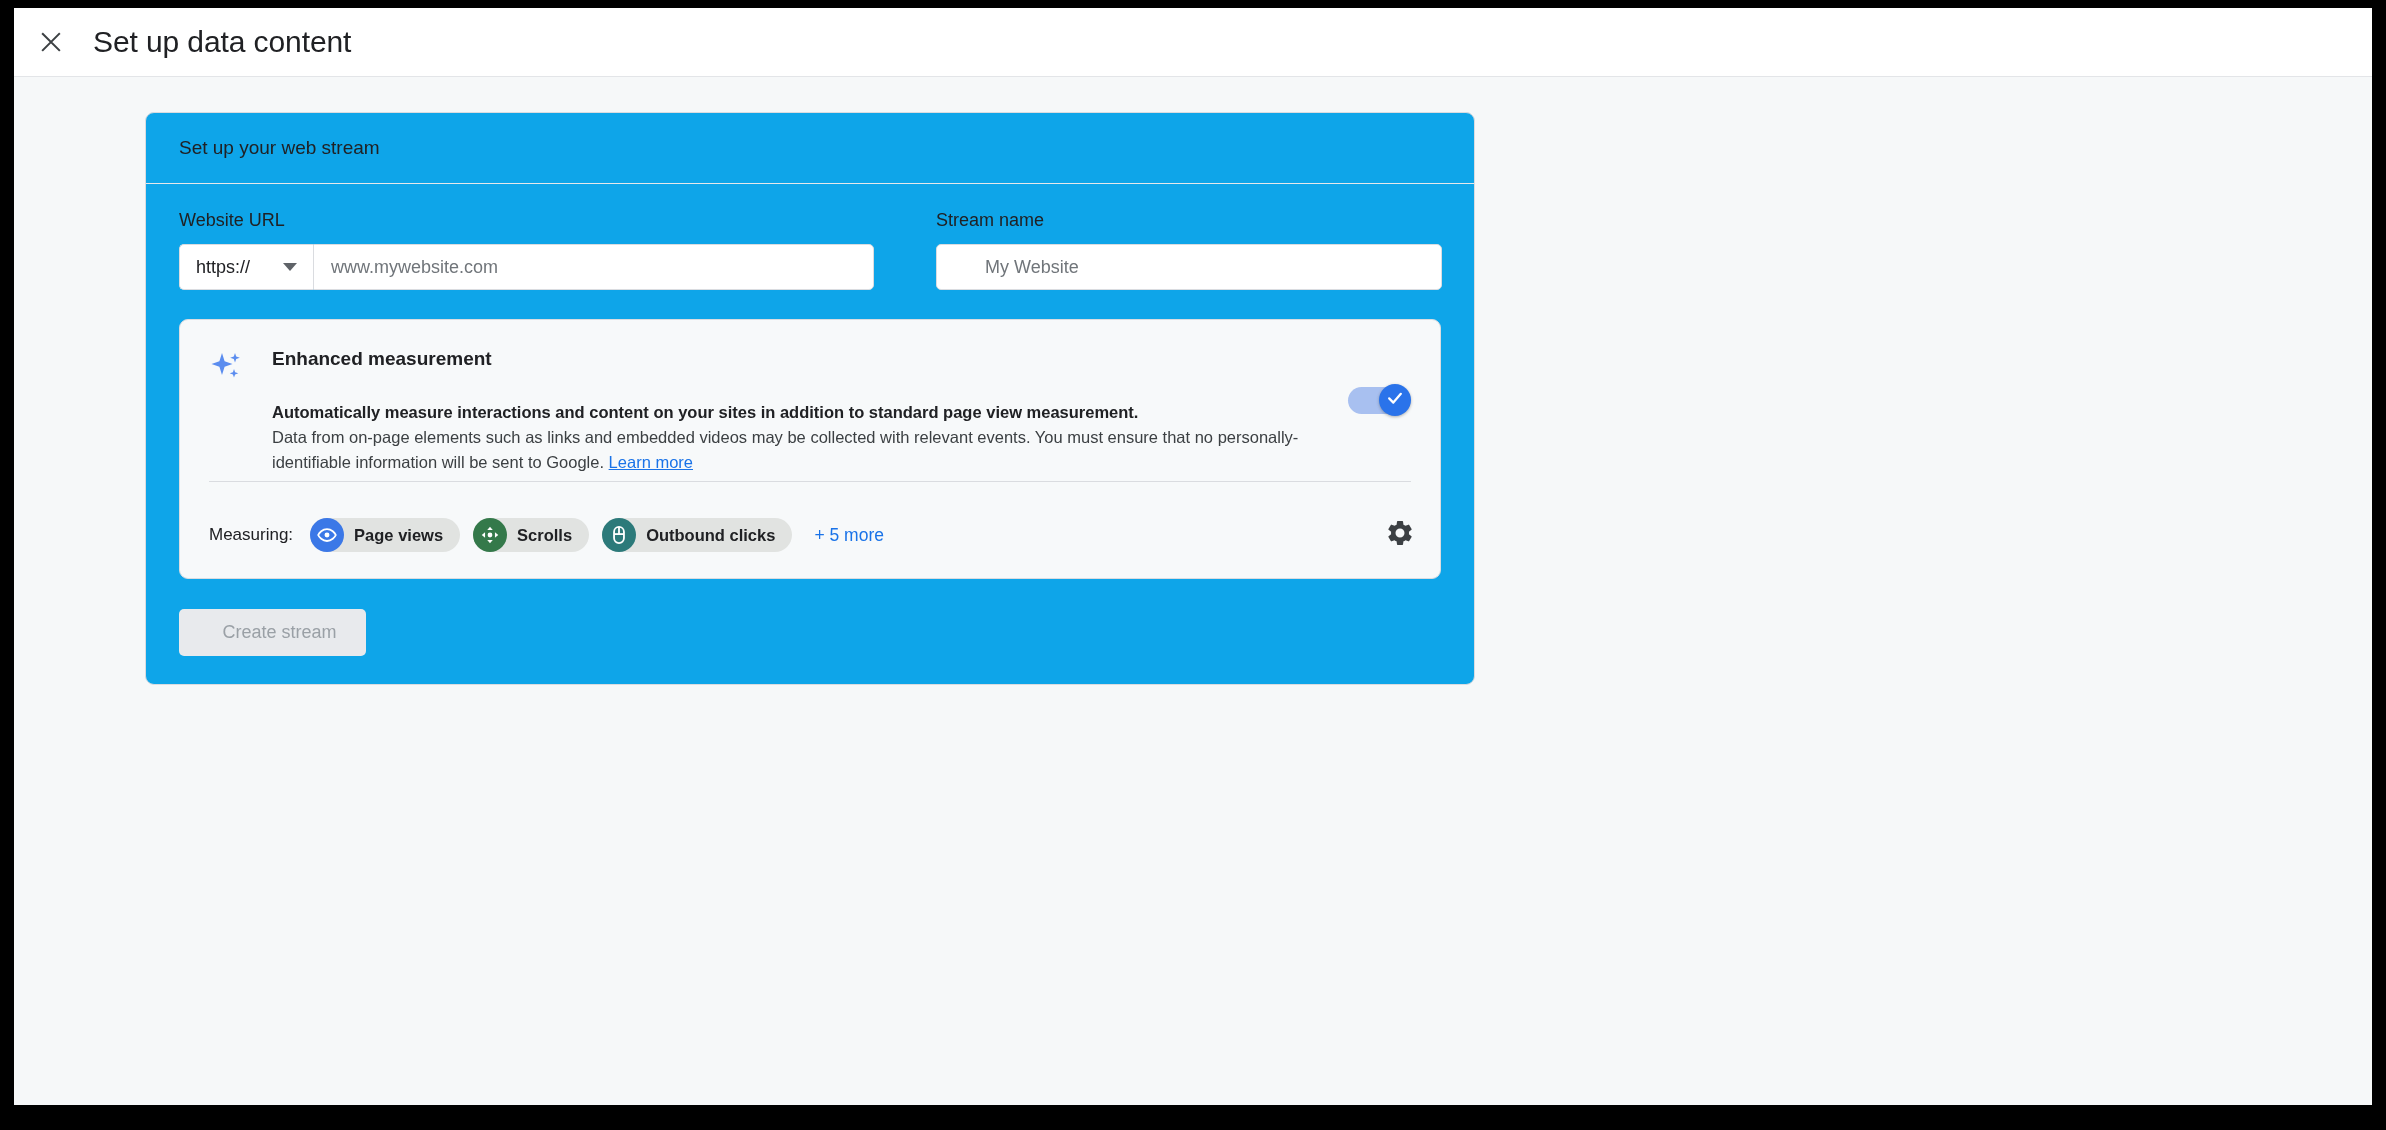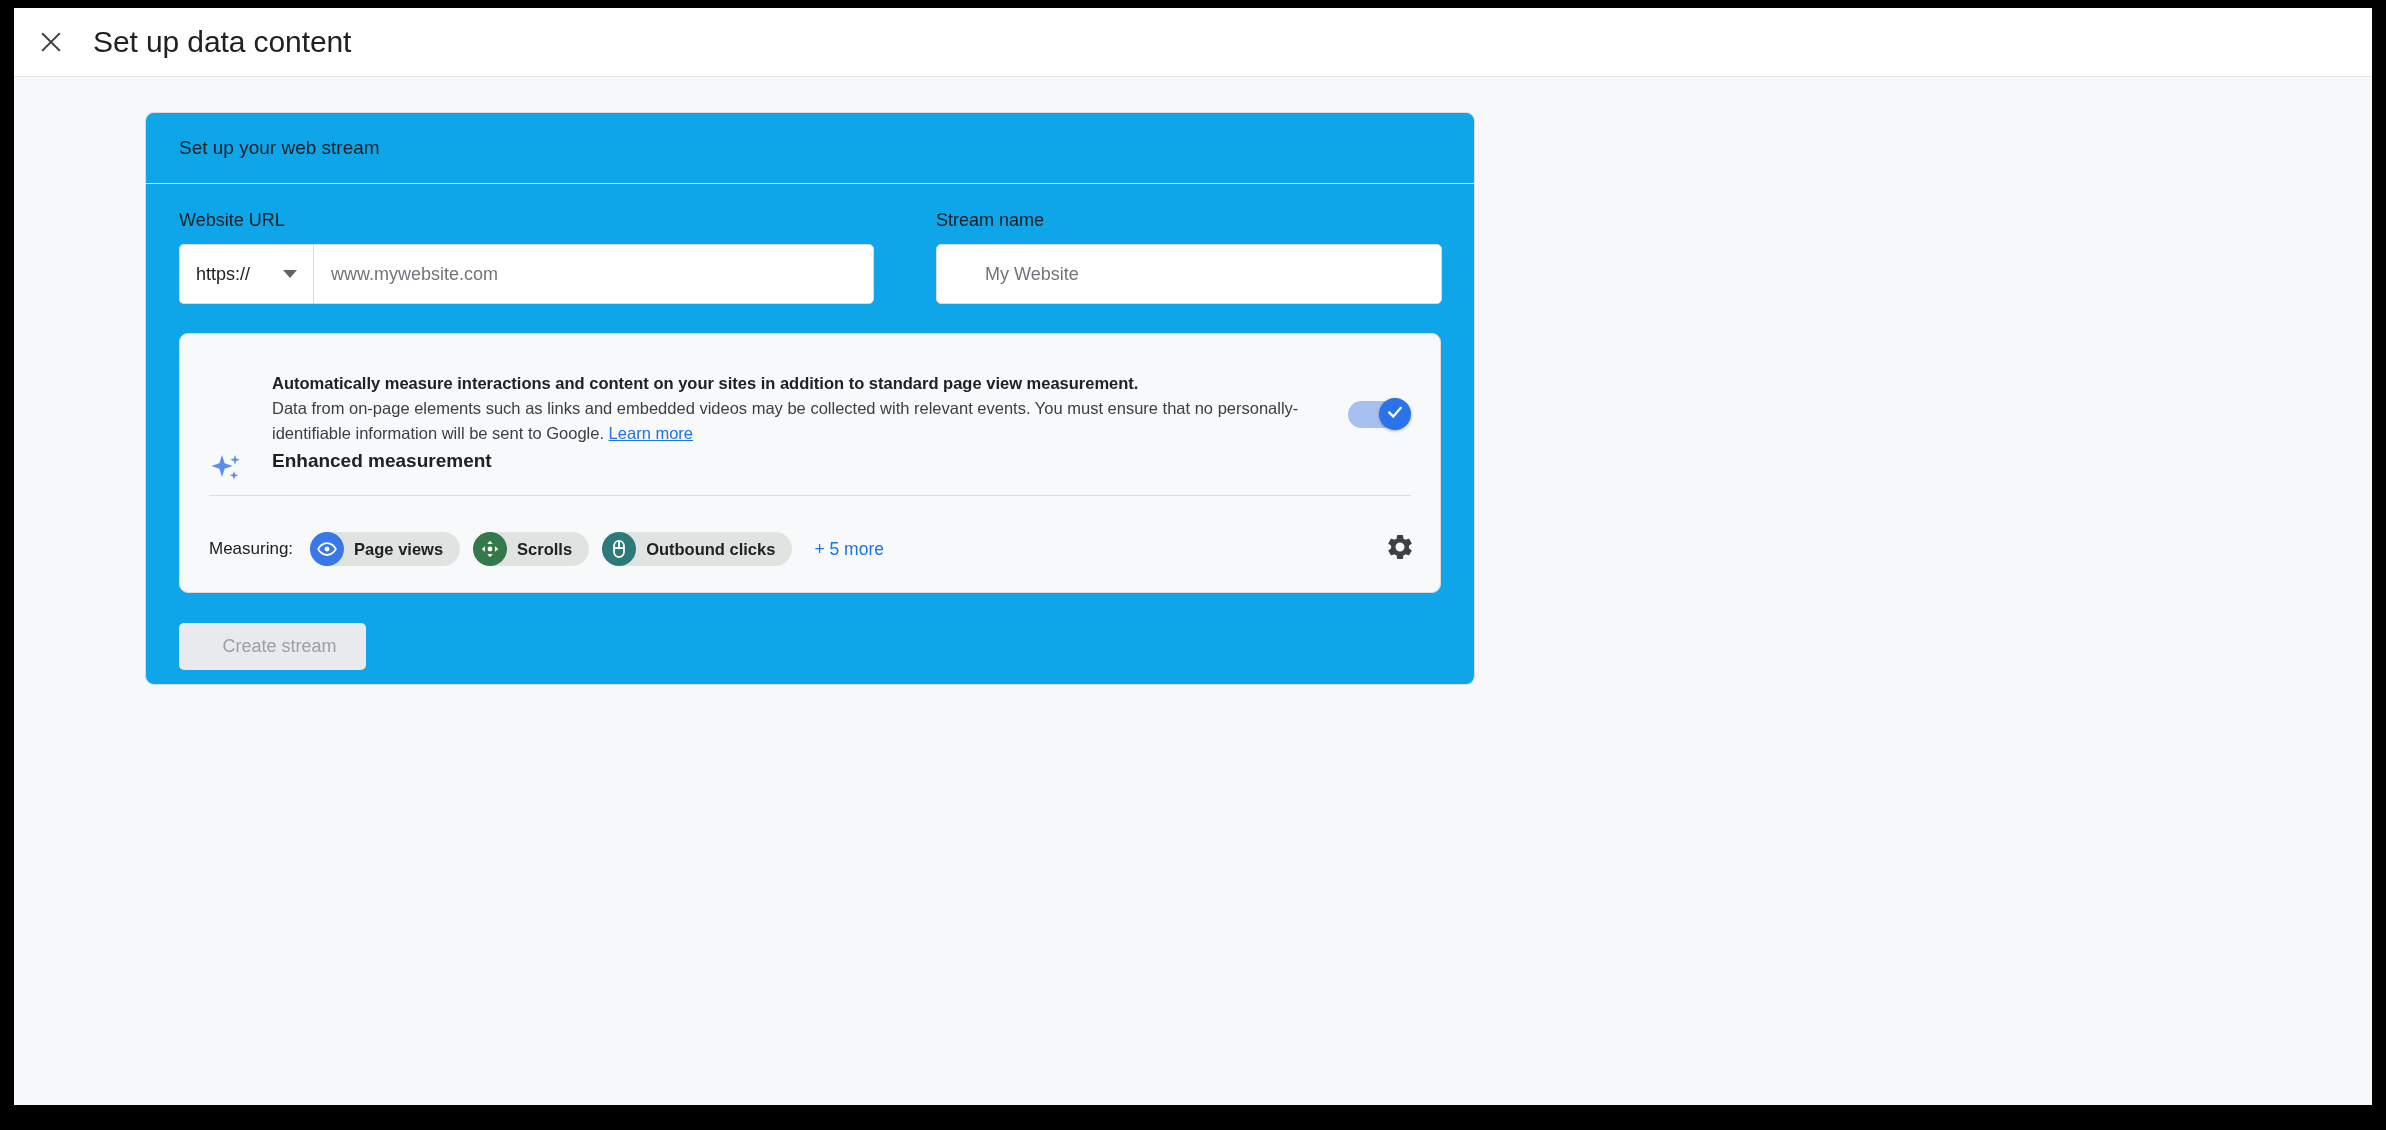--- a/index.html
+++ b/index.html
@@ -80,21 +80,21 @@
   .field-col-url { width: 695px; flex: 0 0 auto; }
   .field-col-name { width: 506px; flex: 0 0 auto; margin-left: 62px; }
   .field-label {
     font-size: 18px;
     color: #202124;
     margin-bottom: 13px;
     display: block;
   }
   .input-group {
     display: flex;
-    height: 60px;
+    height: 46px;
   }
   .proto-select {
     width: 134px;
     border: 1px solid #dadce0;
     border-right: none;
     border-radius: 5px 0 0 5px;
     display: flex; align-items: center;
     justify-content: space-between;
     padding: 0 16px 0 16px;
     background: #fff;
@@ -303,35 +303,35 @@
           <span class="field-label">Stream name</span>
           <div class="input-group">
             <input class="text-input single" type="text" value="" placeholder="My Website" style="">
           </div>
         </div>
       </div>
 
       
       <div id="em-panel">
 
-        <div id="em-text">
-          <span class="strong">Automatically measure interactions and content on your sites in addition to standard page view measurement.</span>
-          <br>
-          <span>Data from on-page elements such as links and embedded videos may be collected with relevant events. You must ensure that no personally-identifiable information will be sent to Google. </span><span class="learn">Learn more</span>
-        </div>
-
         <div id="em-head">
           <div id="sparkle-wrap">
             <svg width="36" height="36" viewBox="0 0 36 36">
               <path d="M13 6 L15.6 14.2 L23.5 17 L15.6 19.8 L13 28 L10.4 19.8 L2.5 17 L10.4 14.2 Z" fill="#5b8def"></path>
               <path d="M26 6 L27.2 9.6 L30.8 10.8 L27.2 12 L26 15.6 L24.8 12 L21.2 10.8 L24.8 9.6 Z" fill="#5b8def"></path>
               <path d="M25 22 L26.1 25.2 L29.3 26.3 L26.1 27.4 L25 30.6 L23.9 27.4 L20.7 26.3 L23.9 25.2 Z" fill="#5b8def"></path>
             </svg>
           </div>
           <div id="em-title">Enhanced measurement</div>
+        </div>
+
+        <div id="em-text">
+          <span class="strong">Automatically measure interactions and content on your sites in addition to standard page view measurement.</span>
+          <br>
+          <span>Data from on-page elements such as links and embedded videos may be collected with relevant events. You must ensure that no personally-identifiable information will be sent to Google. </span><span class="learn">Learn more</span>
         </div>
 
         <div id="toggle">
           <div id="toggle-track"></div>
           <div id="toggle-thumb">
             <span>
               <svg width="20" height="20" viewBox="0 0 24 24">
                 <path d="M5 12.5 L10 17.5 L19 7" stroke="#ffffff" stroke-width="2.7" fill="none" stroke-linecap="round" stroke-linejoin="round"></path>
               </svg>
             </span>

